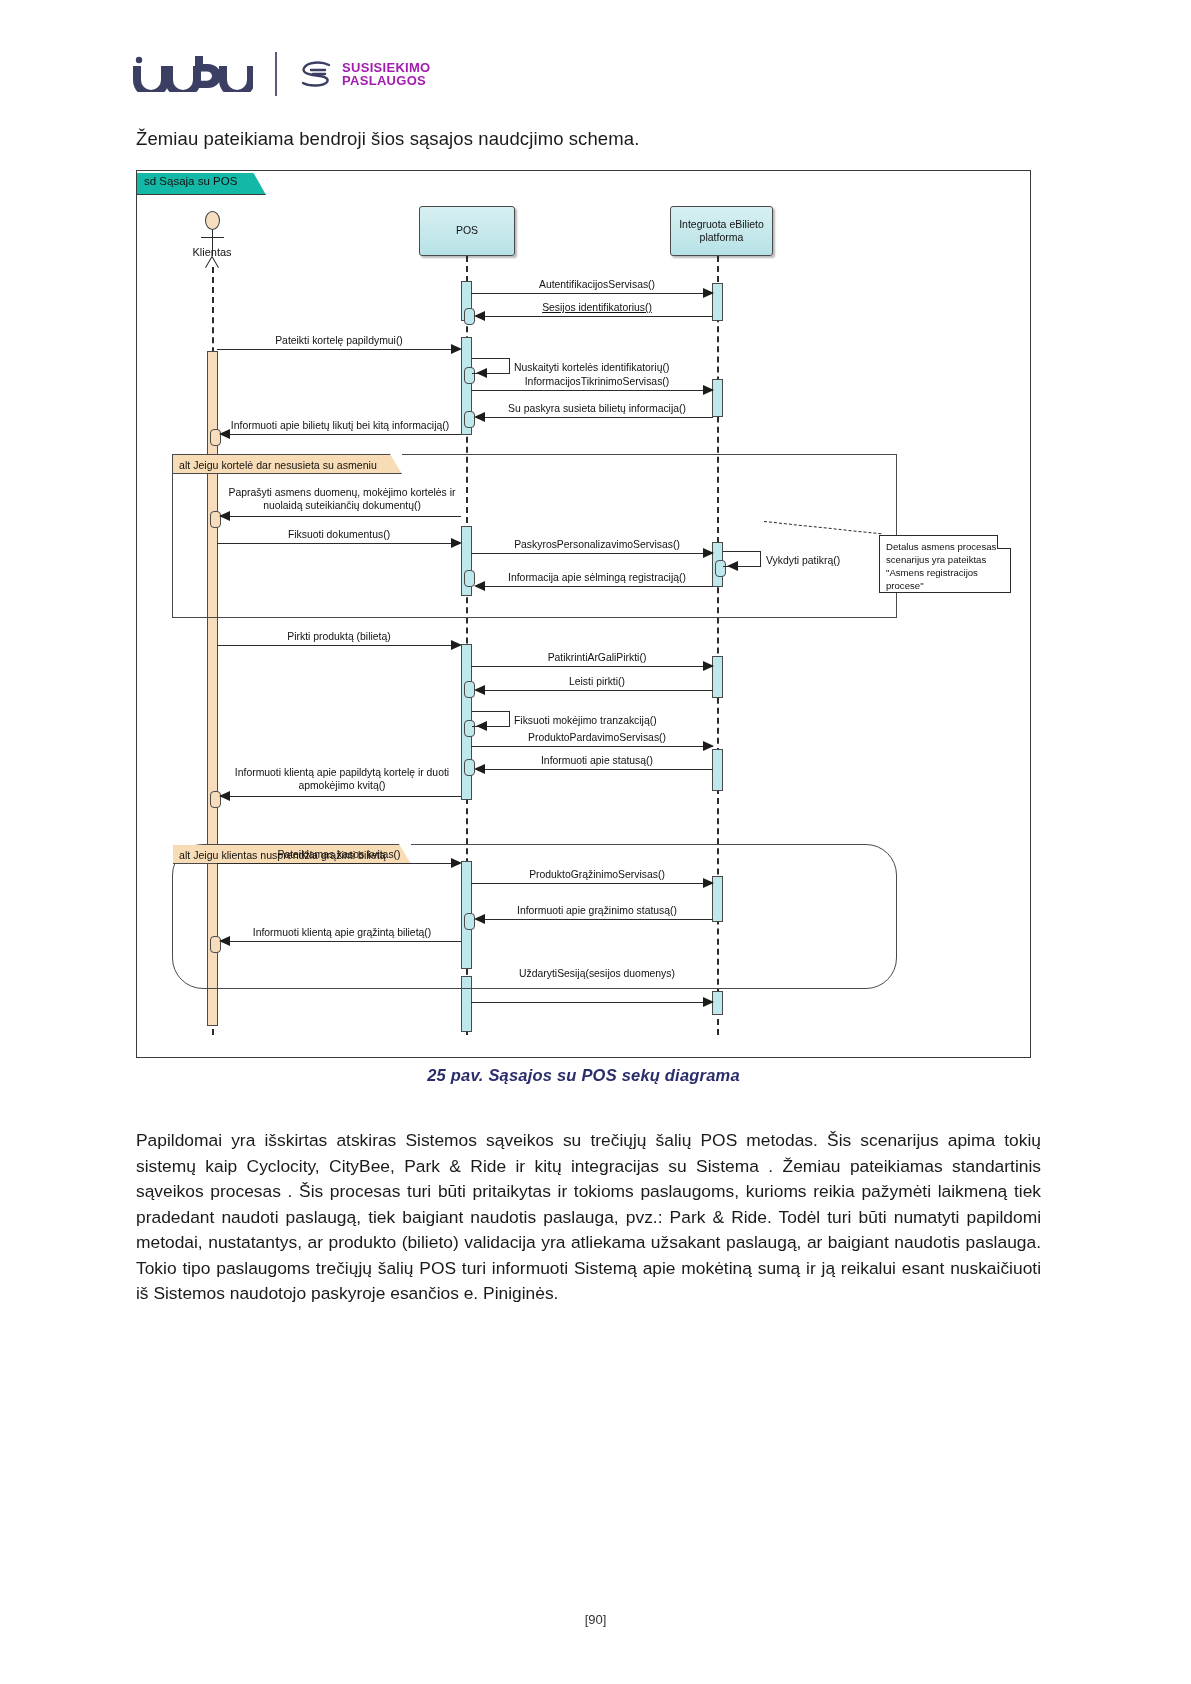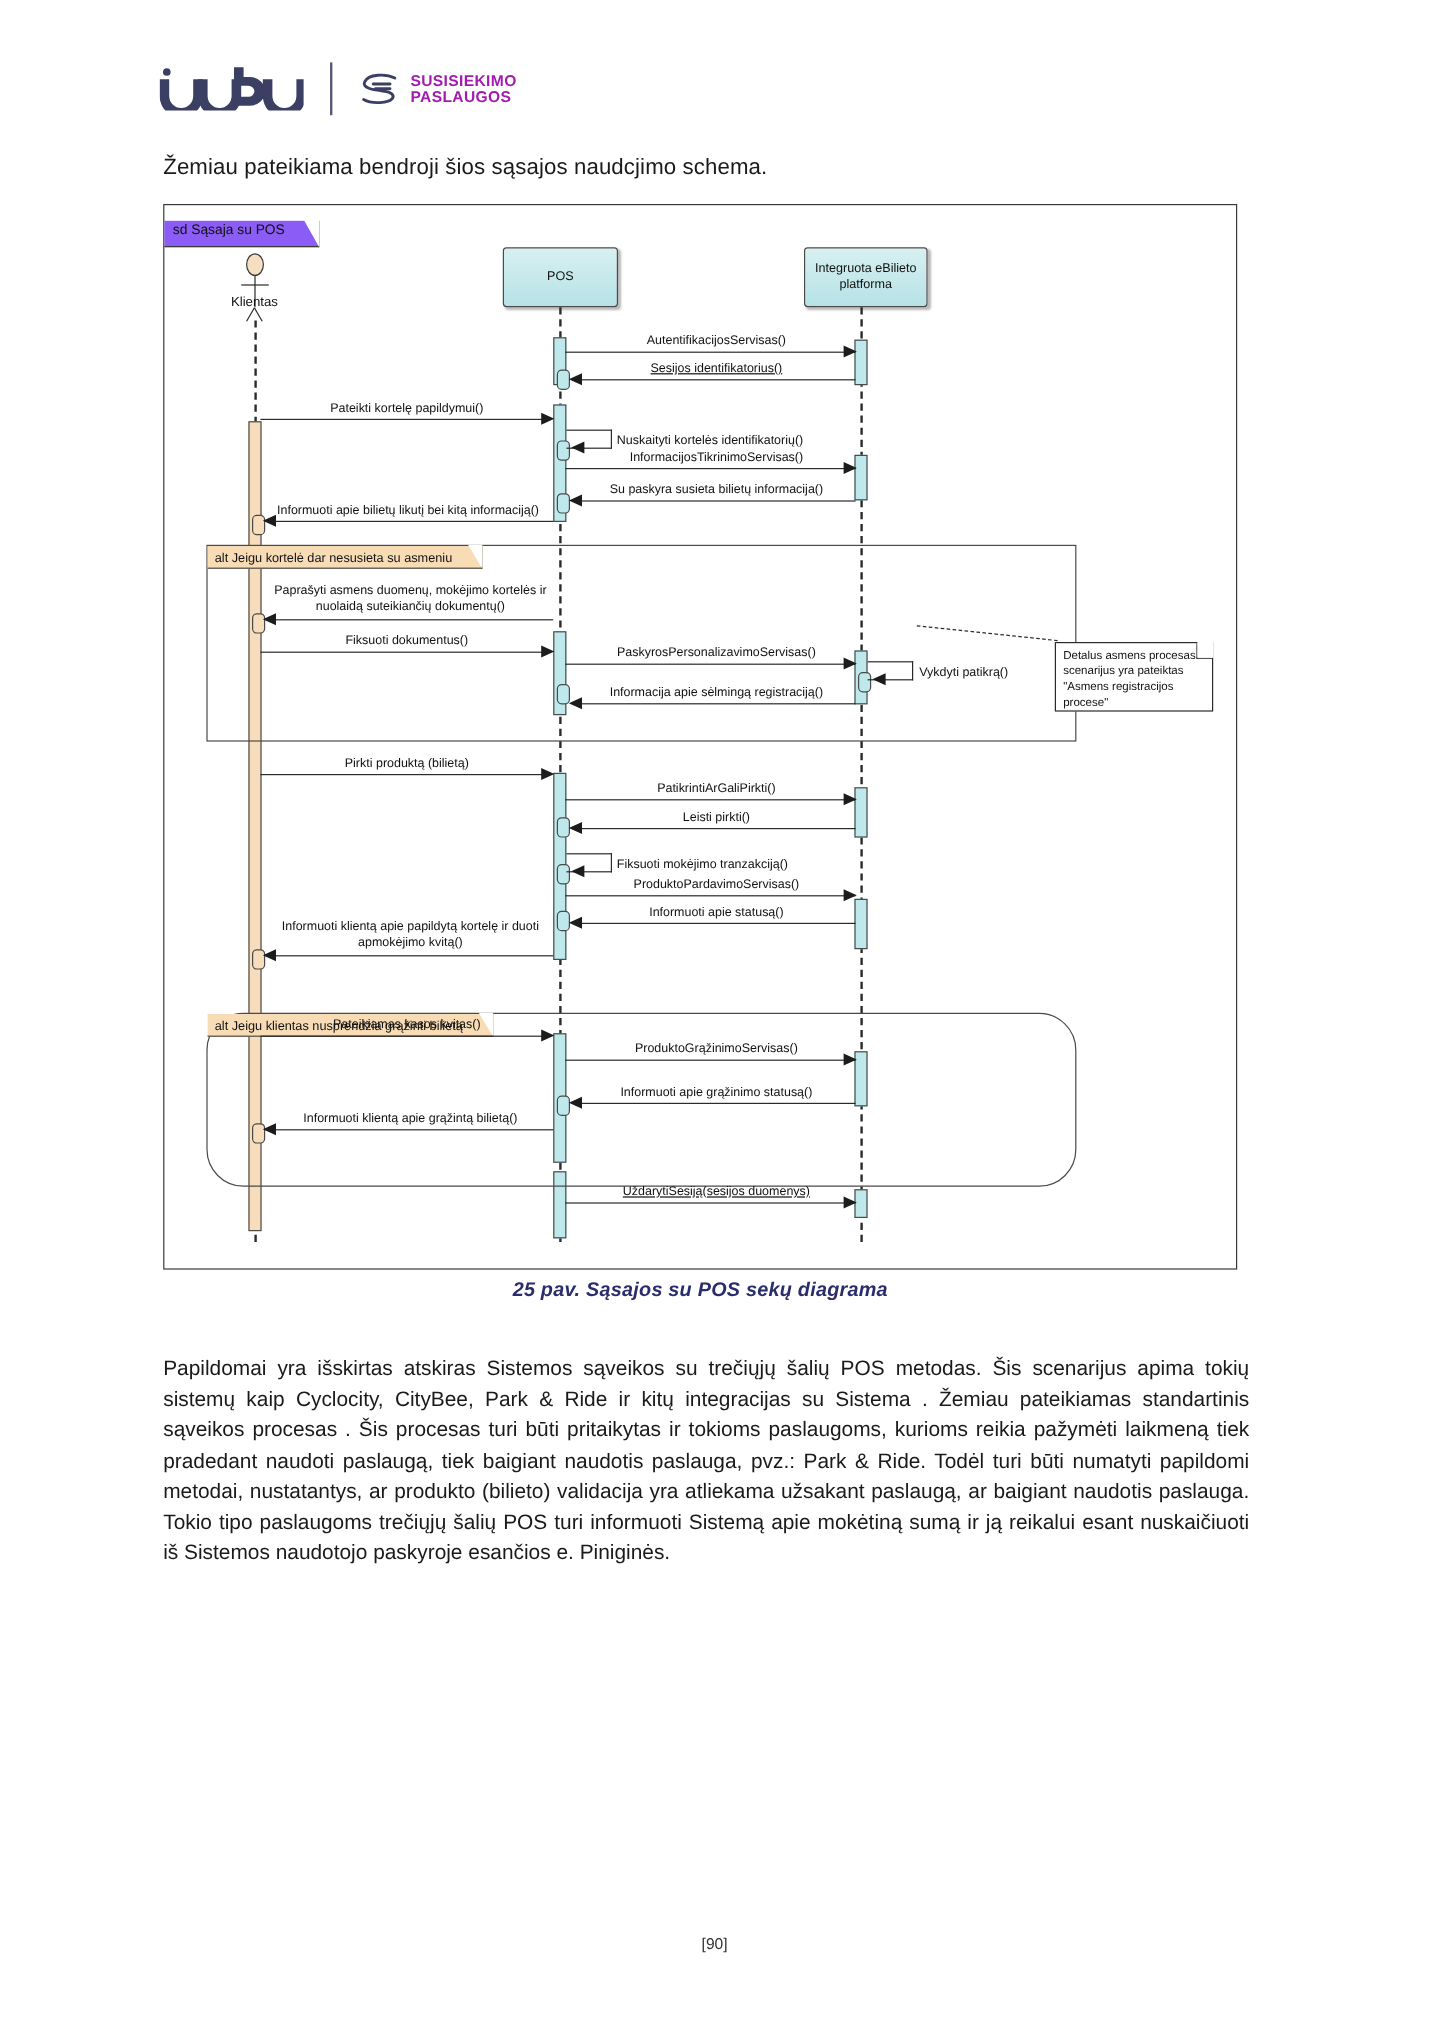--- a/index.html
+++ b/index.html
@@ -28,24 +28,24 @@
     font-size:18.5px; color:#1a1a1a; letter-spacing:.1px;
   }
 
   
   .diagram {
     position:absolute; left:136px; top:170px;
     width:895px; height:888px;
     border:1px solid #3a3a3a; background:#fff;
   }
   .frame-label {
-    position:absolute; left:0; top:13px; height:22px;
+    position:absolute; left:0; top:2px; height:22px;
     padding:2px 28px 2px 7px;
     border-right:1px solid #3a3a3a; border-bottom:1px solid #3a3a3a;
-    font-size:11.5px; white-space:nowrap; background:#8b5cf6;
+    font-size:11.5px; white-space:nowrap; background:#14b8a6;
   }
   .frame-label::after {
     content:""; position:absolute; right:-1px; top:-1px;
     border-left:13px solid transparent; border-top:23px solid #fff;
     width:0;height:0;
   }
   .frame-label .lbl { position:relative; z-index:2; }
 
   
   .lifeline-dash {
@@ -332,21 +332,21 @@
   <div class="msg" style="left:340px; top:748px; width:236px;"></div>
   <div class="arrow-l" style="left:337px; top:743px;"></div>
   <div class="msg-label" style="left:344px; top:733px; width:232px;">Informuoti apie grąžinimo statusą()</div>
 
   <div class="msg" style="left:85px; top:770px; width:239px;"></div>
   <div class="arrow-l" style="left:82px; top:765px;"></div>
   <div class="msg-label" style="left:80px; top:755px; width:250px;">Informuoti klientą apie grąžintą bilietą()</div>
 
   <div class="msg" style="left:334px; top:831px; width:242px;"></div>
   <div class="arrow-r" style="left:566px; top:826px;"></div>
-  <div class="msg-label" style="left:345px; top:816px; width:230px;text-decoration:underline;">UždarytiSesiją(sesijos duomenys)</div>
+  <div class="msg-label" style="left:345px; top:796px; width:230px;">UždarytiSesiją(sesijos duomenys)</div>
 
 </div>
 
 <div class="caption">25 pav. Sąsajos su POS sekų diagrama</div>
 
 <div class="body-text">Papildomai yra išskirtas atskiras Sistemos sąveikos su trečiųjų šalių POS metodas. Šis scenarijus apima tokių sistemų kaip Cyclocity, CityBee, Park &amp; Ride ir kitų integracijas su Sistema . Žemiau pateikiamas standartinis sąveikos procesas . Šis procesas turi būti pritaikytas ir tokioms paslaugoms, kurioms reikia pažymėti laikmeną tiek pradedant naudoti paslaugą, tiek baigiant naudotis paslauga, pvz.: Park &amp; Ride. Todėl turi būti numatyti papildomi metodai, nustatantys, ar produkto (bilieto) validacija yra atliekama užsakant paslaugą, ar baigiant naudotis paslauga. Tokio tipo paslaugoms trečiųjų šalių POS turi informuoti Sistemą apie mokėtiną sumą ir ją reikalui esant nuskaičiuoti iš Sistemos naudotojo paskyroje esančios e. Piniginės.</div>
 
 <div class="page-num">[90]</div>
 
 </body></html>

